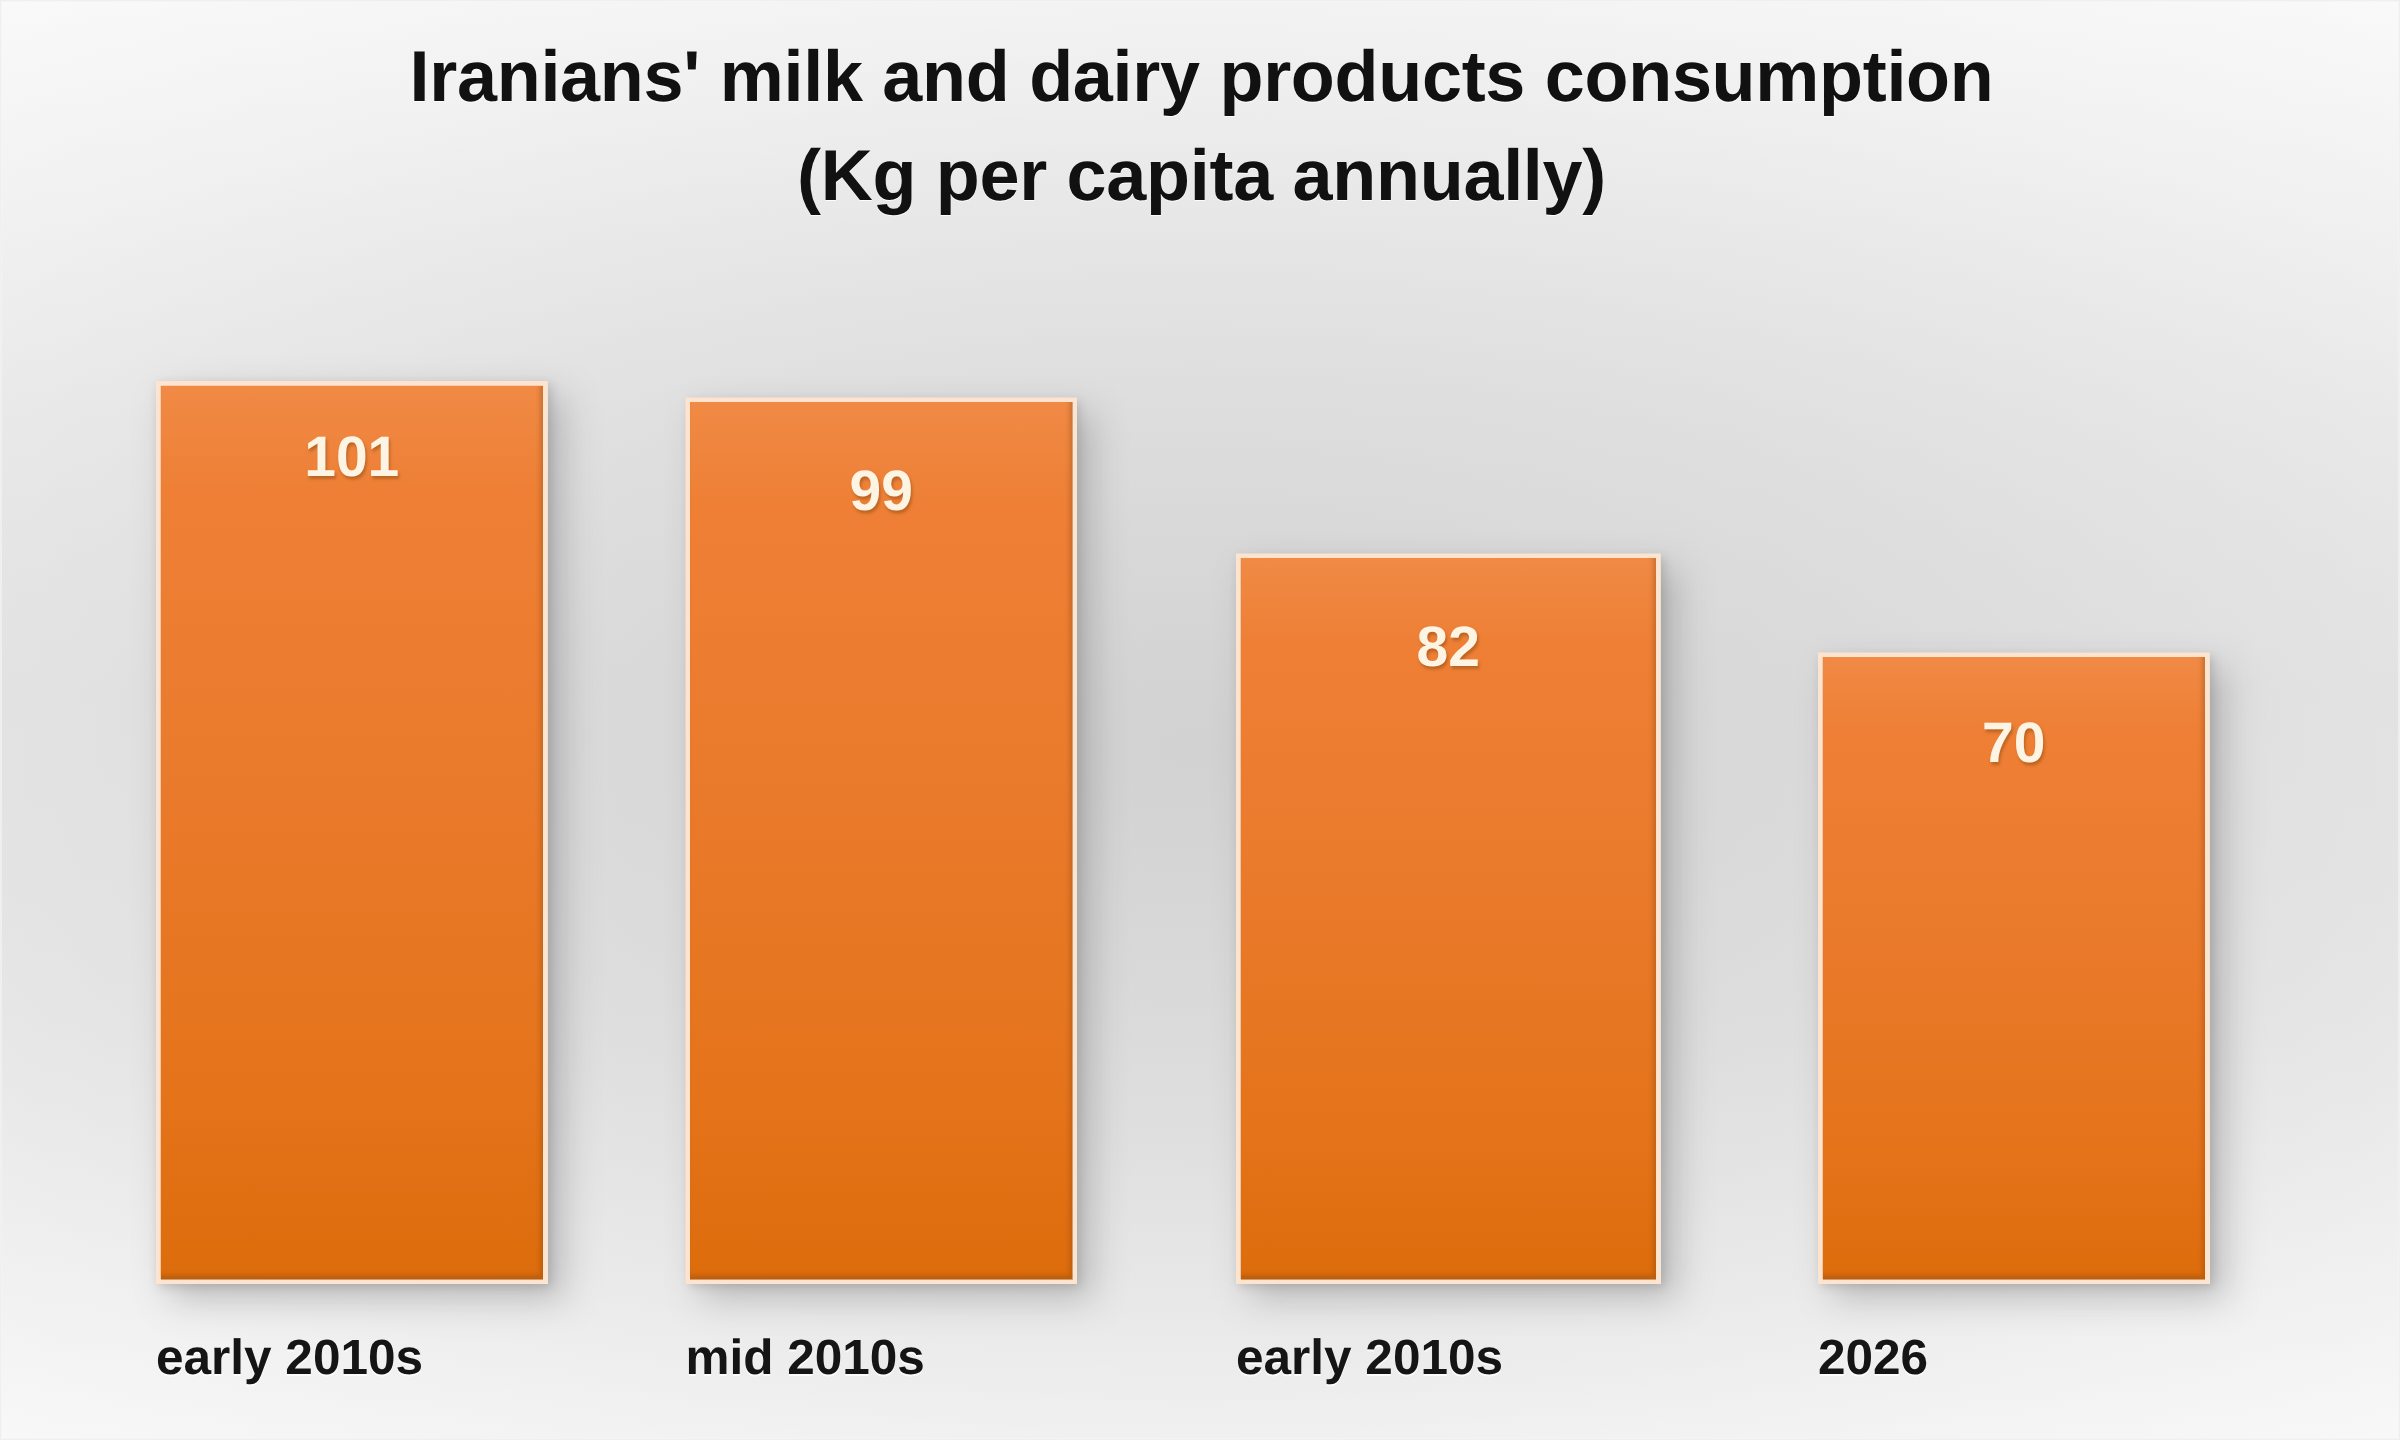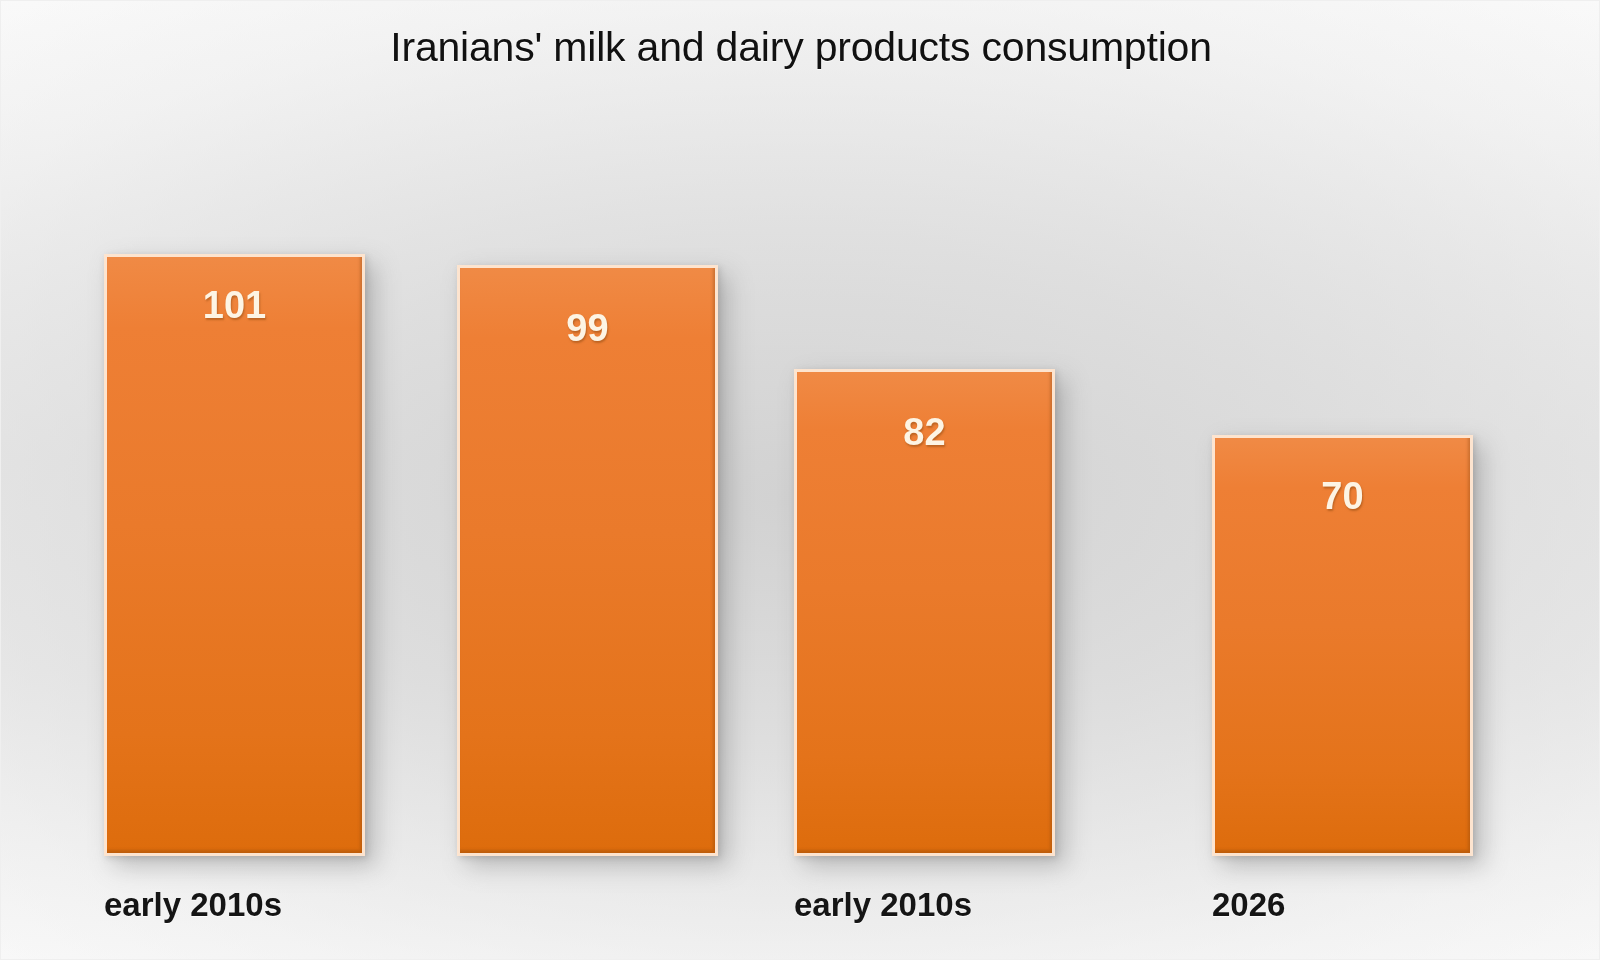--- a/index.html
+++ b/index.html
@@ -35,22 +35,22 @@
   
   .title-block {
     position: absolute;
     left: 0;
     top: 18px;
     width: 1600px;
     text-align: center;
   }
   .title-line {
     display: block;
-    font-size: 41px;
-    font-weight: normal;
+    font-size: 48px;
+    font-weight: bold;
     color: #111111;
     letter-spacing: -0.2px;
     line-height: 1.38;
     text-shadow: 0 1px 0 rgba(255,255,255,0.85);
   }
 
   
   .plot {
     position: absolute;
     left: 0;
@@ -114,36 +114,38 @@
     white-space: nowrap;
   }
 </style>
 </head>
 <body>
 
 <div id="canvas">
 
   <div class="title-block">
     <span class="title-line">Iranians' milk and dairy products consumption</span>
+    <span class="title-line">(Kg per capita annually)</span>
   </div>
 
   <div class="plot">
 
     <div class="bar-group" style="left:103px; width:261px; height:602px;margin-top:26px;">
       <div class="bar" style="height:602px;"></div>
       <span class="bar-value" style="top:30px;">101</span>
       <span class="cat-label">early 2010s</span>
     </div>
 
     <div class="bar-group" style="left:456px; width:261px; height:591px;">
       <div class="bar" style="height:591px;"></div>
       <span class="bar-value" style="top:42px;">99</span>
+      <span class="cat-label">mid 2010s</span>
     </div>
 
-    <div class="bar-group" style="left:793px; width:261px; height:487px;">
+    <div class="bar-group" style="left:823px; width:283px; height:487px;">
       <div class="bar" style="height:487px;"></div>
       <span class="bar-value" style="top:42px;">82</span>
       <span class="cat-label">early 2010s</span>
     </div>
 
     <div class="bar-group" style="left:1211px; width:261px; height:421px;">
       <div class="bar" style="height:421px;"></div>
       <span class="bar-value" style="top:40px;">70</span>
       <span class="cat-label">2026</span>
     </div>

